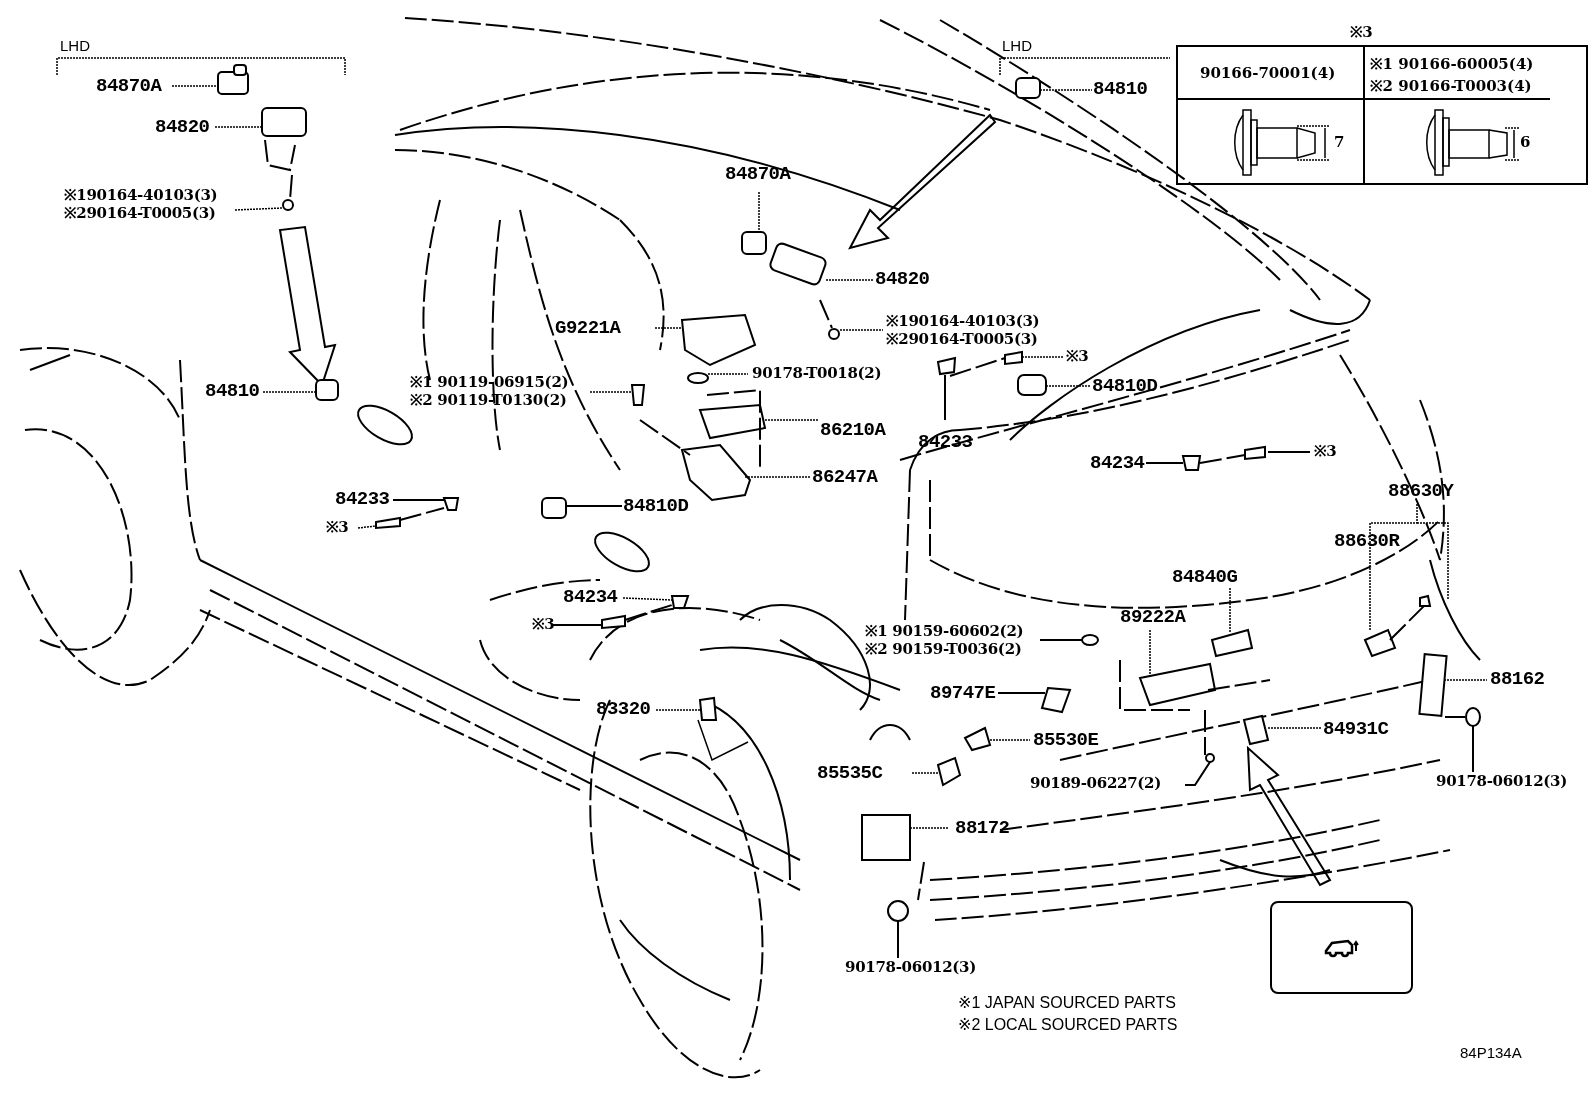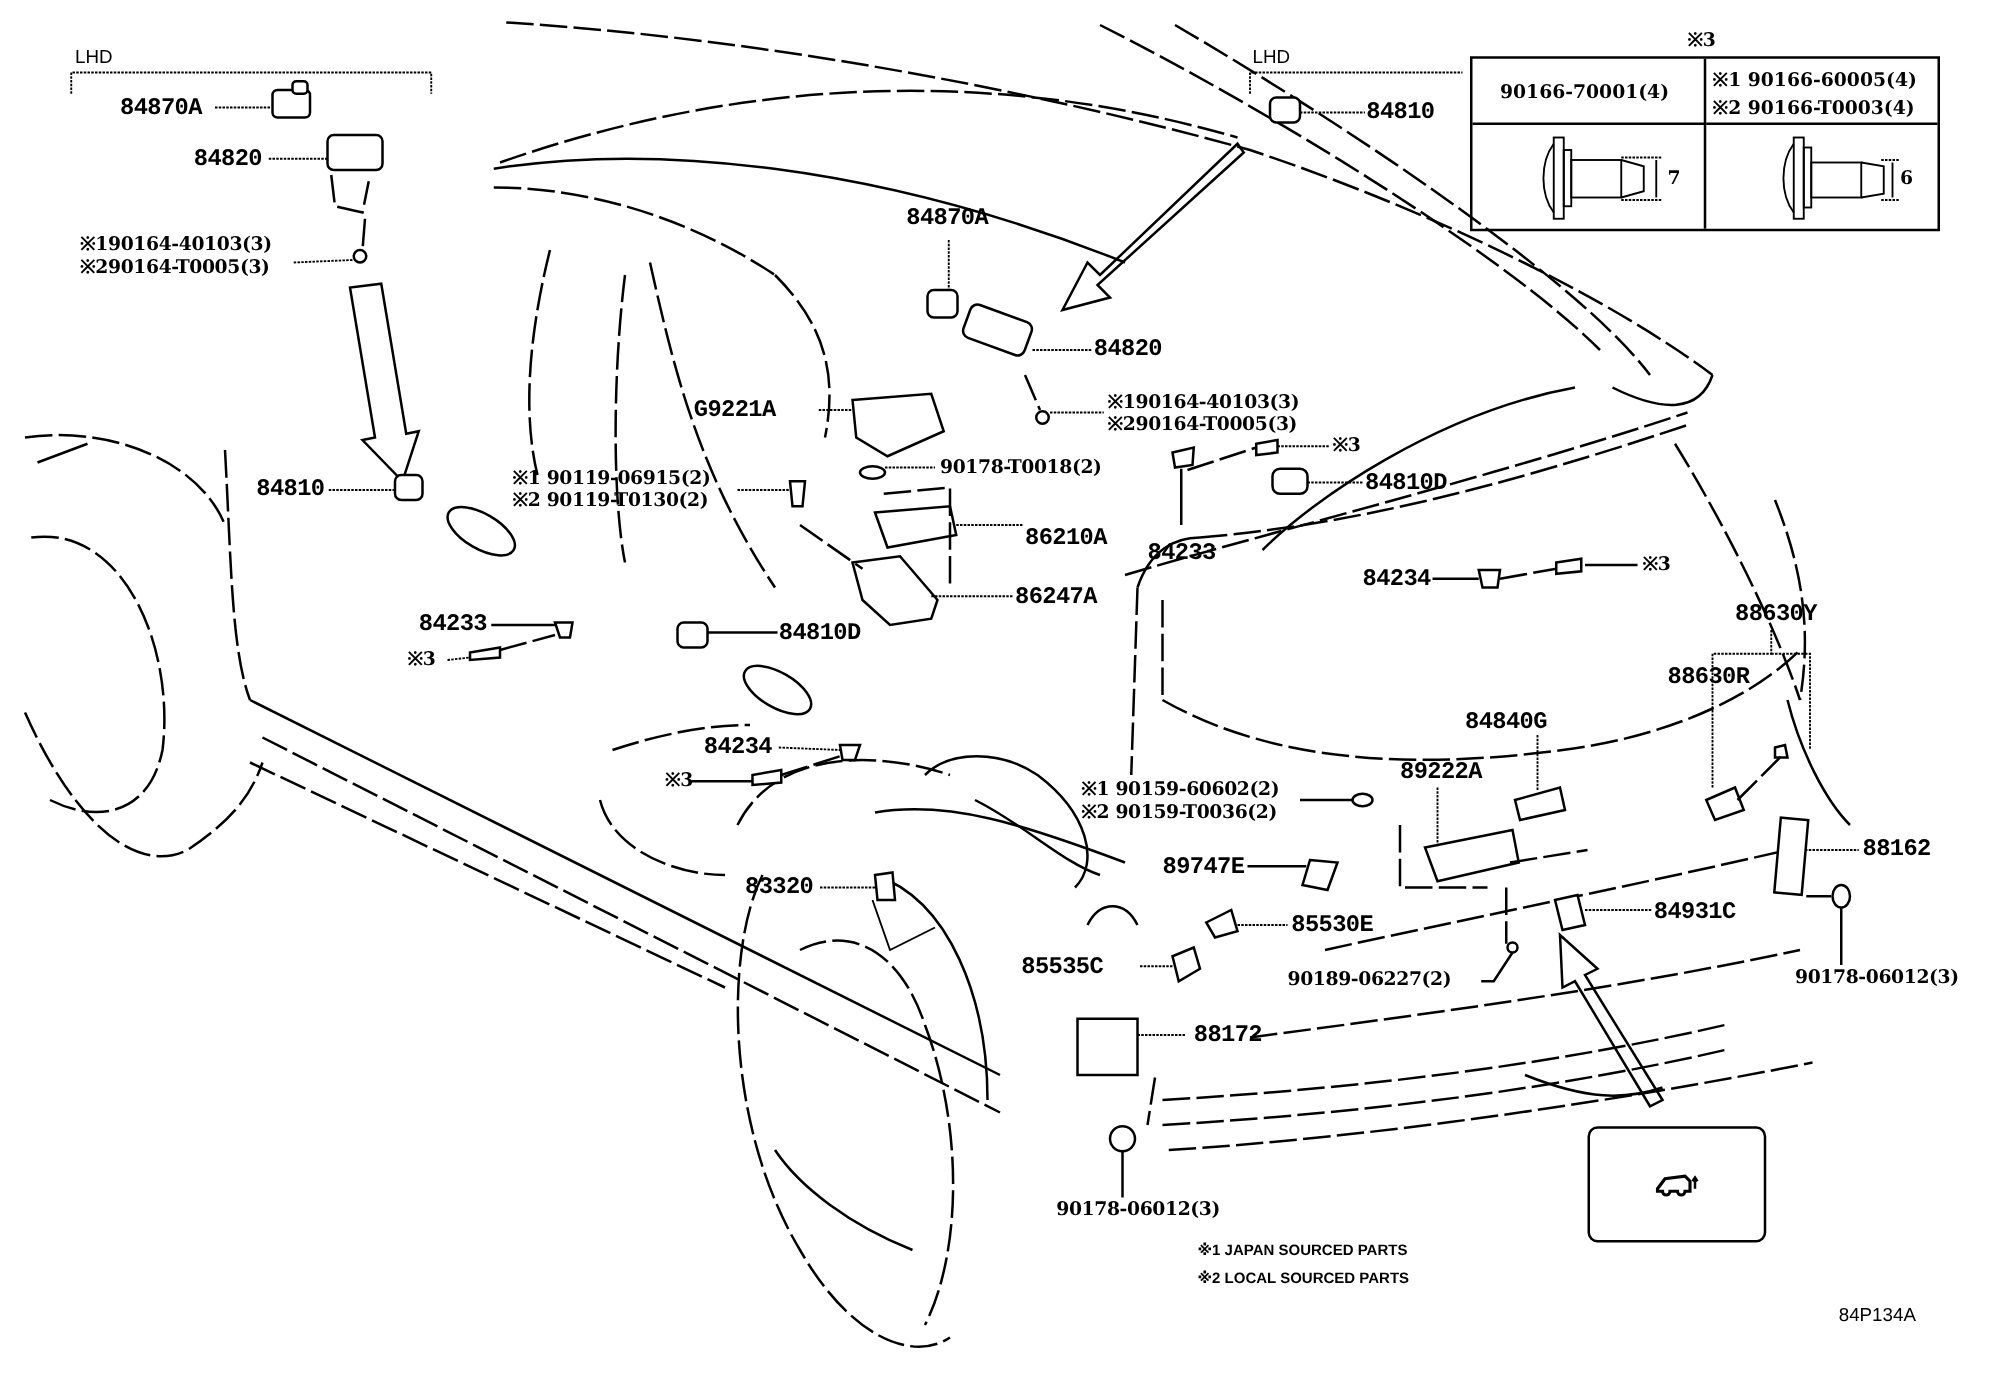--- a/index.html
+++ b/index.html
@@ -1,28 +1,28 @@
 <!DOCTYPE html>
 <html><head>
 <meta charset="utf-8">
 <style>
   html, body { margin: 0; padding: 0; background: #ffffff; }
   body { width: 1592px; height: 1099px; position: relative; overflow: hidden; font-family: "DejaVu Serif", "Liberation Serif", serif; color: #000; }
   #diagram { position: absolute; left: 0; top: 0; width: 1592px; height: 1099px; }
   .lbl { position: absolute; font-family: Liberation Mono, monospace; font-weight: bold; font-size: 19px; letter-spacing: -0.5px; white-space: nowrap; line-height: 1; }
   .sm { position: absolute; font-family: "DejaVu Serif", "Liberation Serif", serif; font-weight: bold; font-size: 15px; white-space: nowrap; line-height: 1.15; letter-spacing: -0.3px; }
-  .sans { position: absolute; font-family: "Liberation Sans", "DejaVu Sans", sans-serif; font-size: 12px; white-space: nowrap; line-height: 1.35; font-weight: bold; }
+  .sans { position: absolute; font-family: "Liberation Sans", "DejaVu Sans", sans-serif; font-size: 16px; white-space: nowrap; line-height: 1.35; }
   .lhd { position: absolute; font-family: "Liberation Sans", "DejaVu Sans", sans-serif; font-size: 15px; }
-  .ref { position: absolute; font-family: "Liberation Sans", "DejaVu Sans", sans-serif; font-size: 15px; margin-left: 11px; }
+  .ref { position: absolute; font-family: "Liberation Sans", "DejaVu Sans", sans-serif; font-size: 15px; }
   svg .ln { stroke: #000; stroke-width: 2; fill: none; }
   svg .dash { stroke: #000; stroke-width: 2; fill: none; stroke-dasharray: 22 5; }
   svg .lead { stroke: #000; stroke-width: 1.5; fill: none; stroke-dasharray: 2 1; }
   svg .part { stroke: #000; stroke-width: 2; fill: #fff; }
   svg .thin { stroke: #000; stroke-width: 1.5; fill: none; }
-  .tbl { position: absolute; left: 1176px; top: 45px; width: 376px; height: 140px; border: 2px solid #000; box-sizing: border-box; }
+  .tbl { position: absolute; left: 1176px; top: 45px; width: 412px; height: 140px; border: 2px solid #000; box-sizing: border-box; }
   .tbl .c { position: absolute; border-right: 2px solid #000; border-bottom: 2px solid #000; box-sizing: border-box; }
   .tbl .t { position: absolute; font-family: "DejaVu Serif", "Liberation Serif", serif; font-weight: bold; font-size: 15px; white-space: nowrap; }
   .viewbox { position: absolute; left: 1270px; top: 901px; width: 143px; height: 93px; border: 2px solid #000; border-radius: 8px; box-sizing: border-box; }
 </style>
 </head>
 <body>
 
 <svg id="diagram" width="1592" height="1099" viewBox="0 0 1592 1099" xmlns="http://www.w3.org/2000/svg">
 
   <g>

